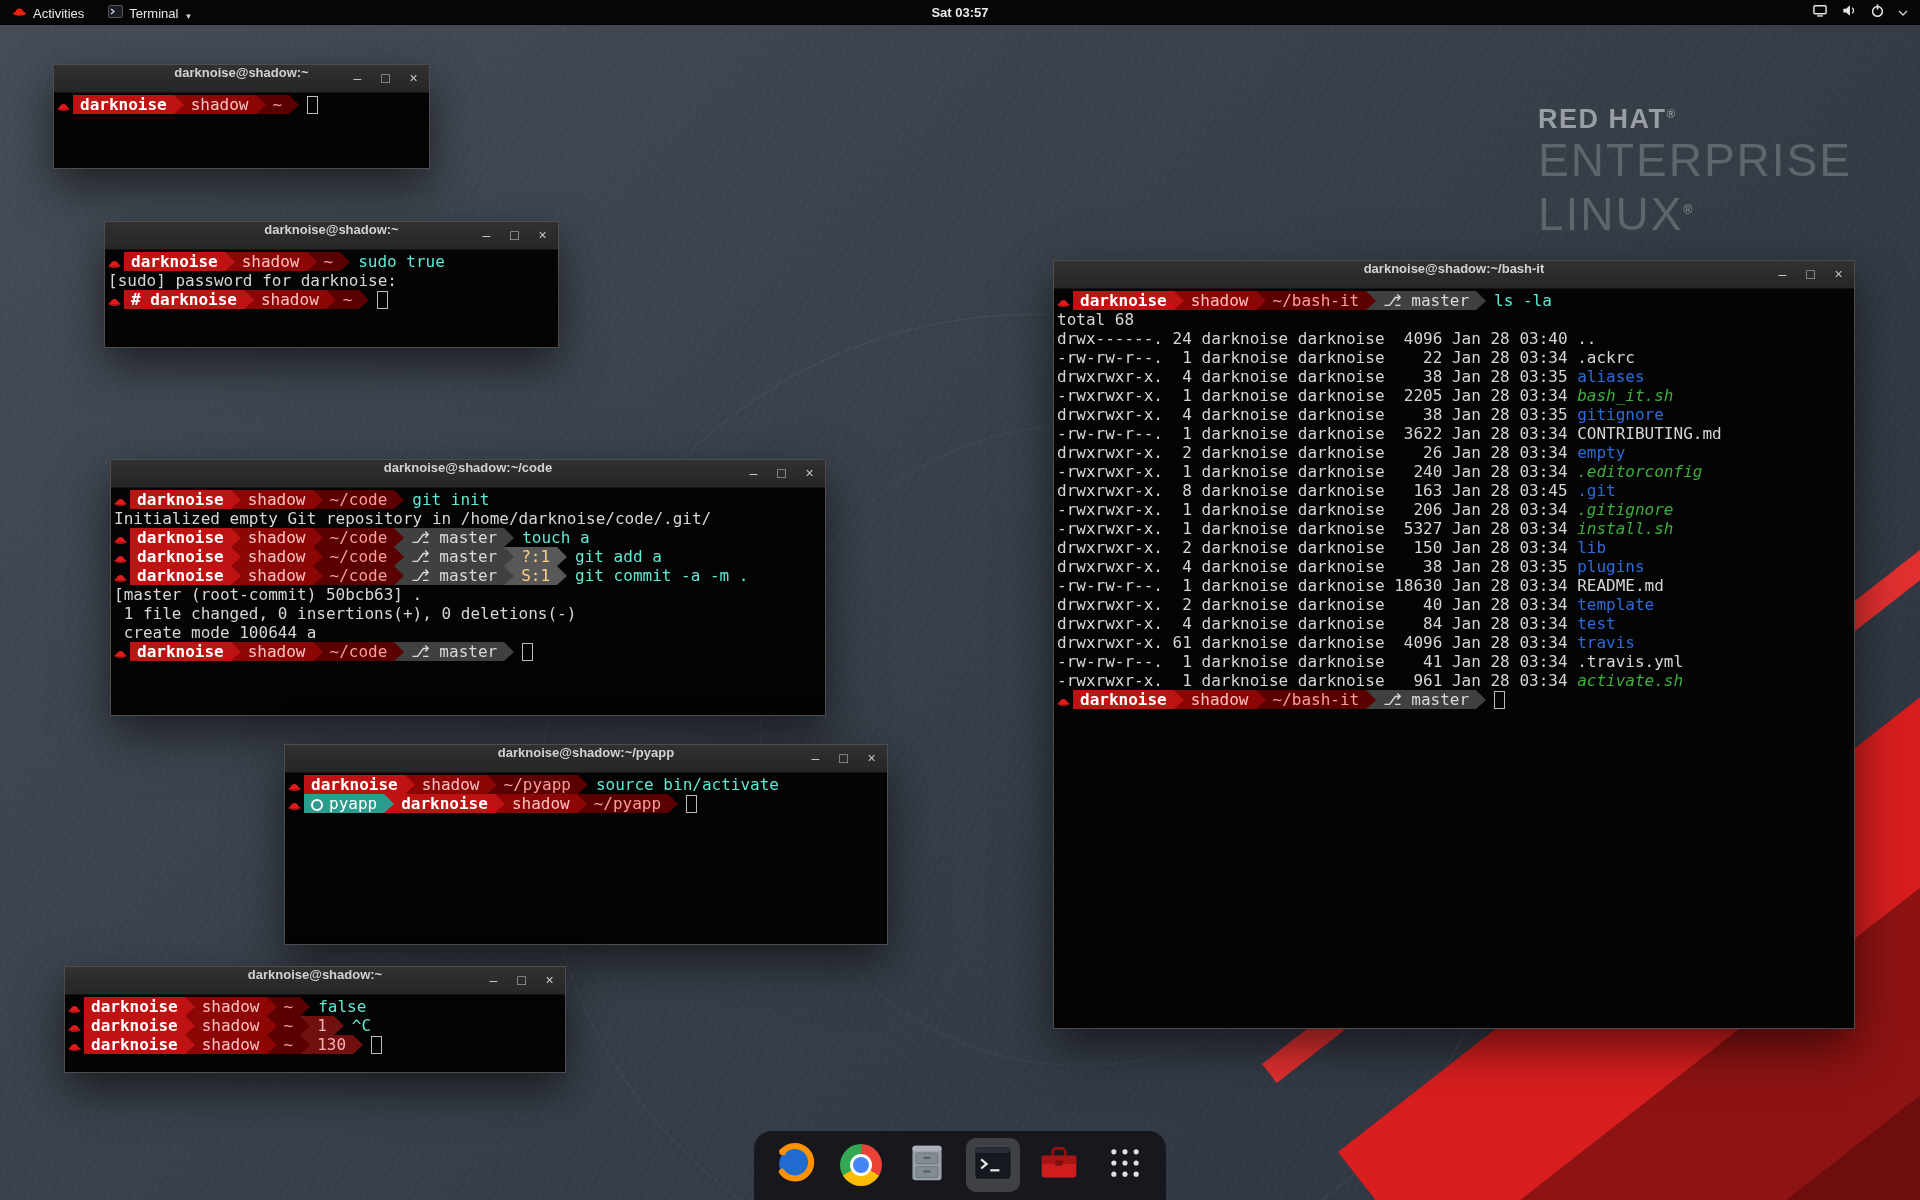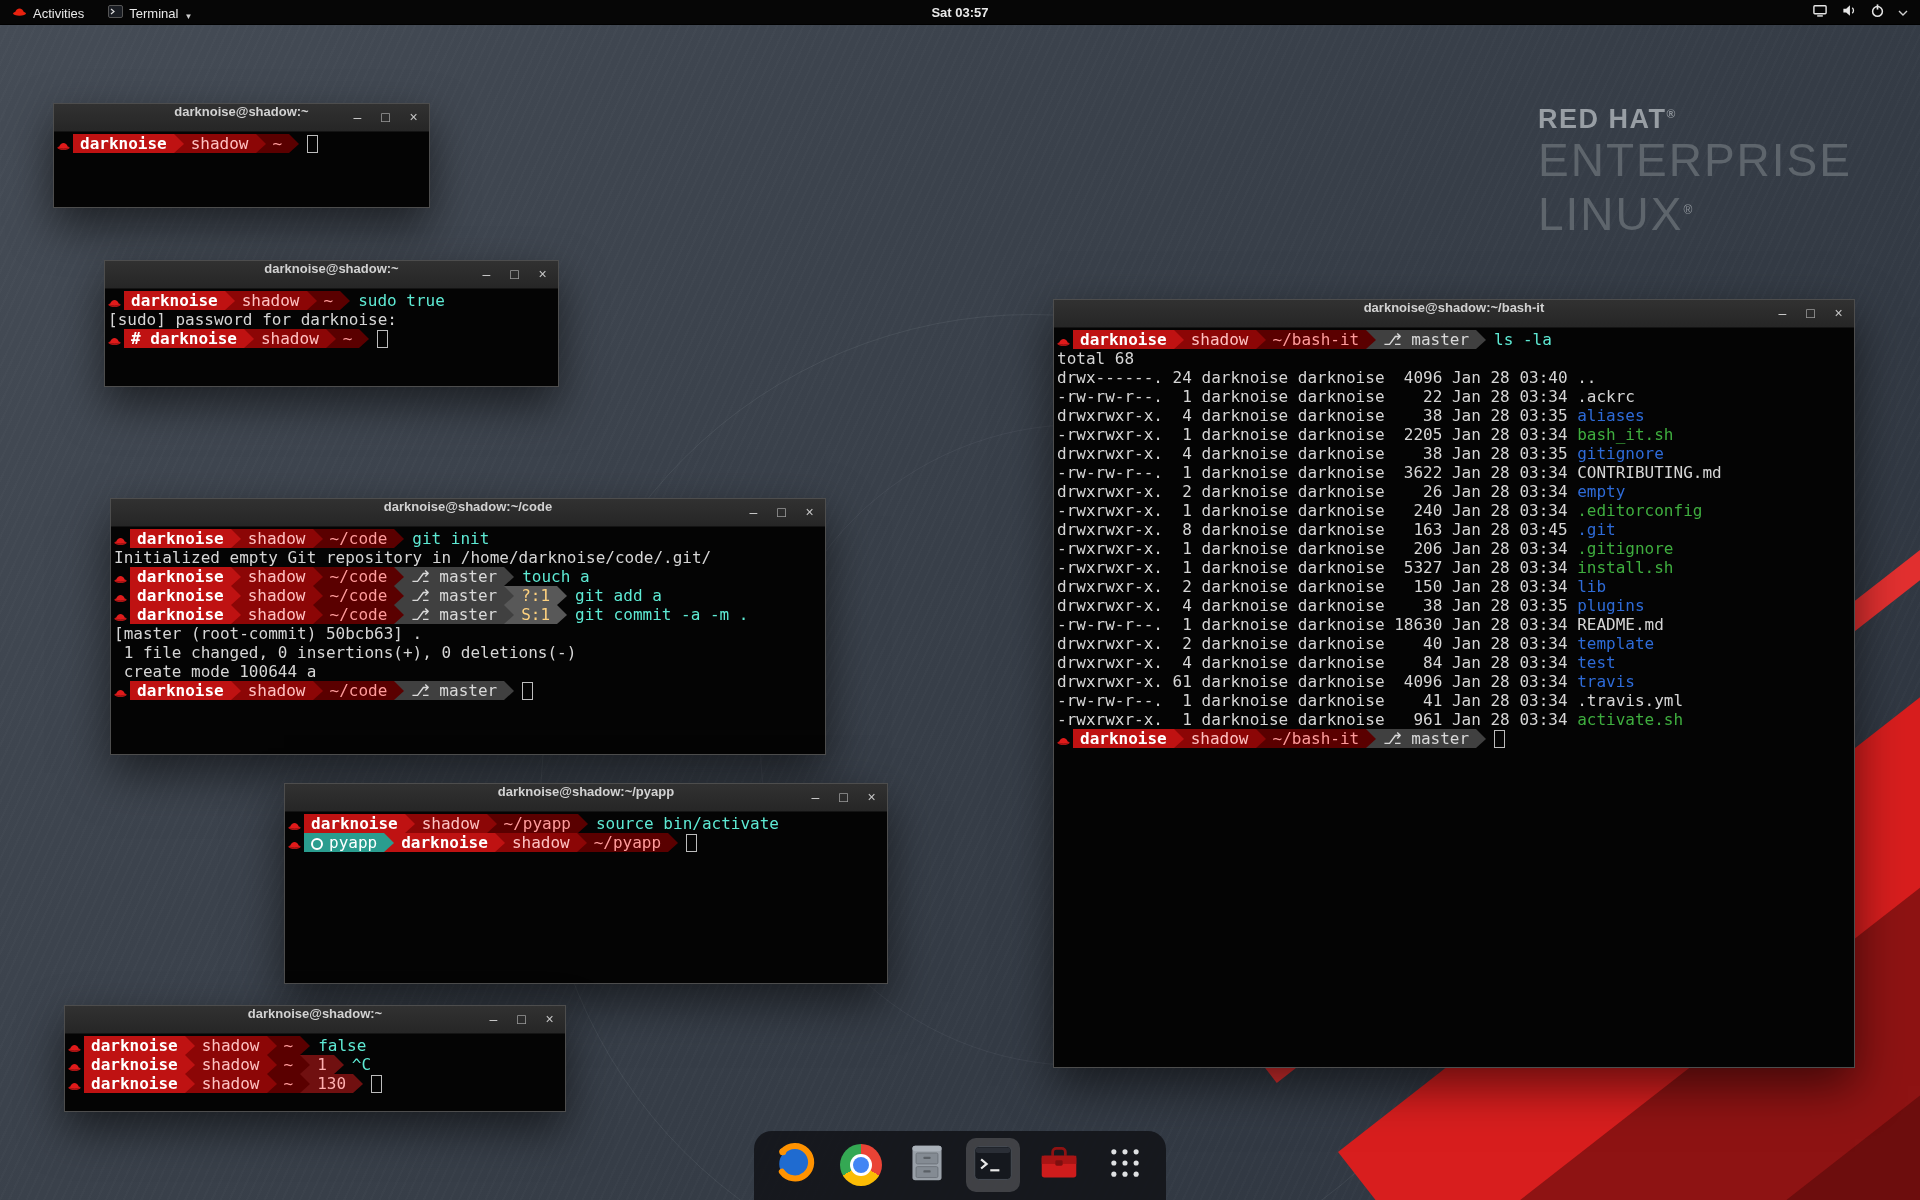--- a/index.html
+++ b/index.html
@@ -23,39 +23,39 @@
   .r1{left:1488px;top:1168px;width:1400px;height:190px;background:#8e1313;transform:rotate(-38deg);}
   .r3{left:1262px;top:1040px;width:1400px;height:24px;background:#e23030;transform:rotate(-38deg);}
   .r2{left:1338px;top:1128px;width:1400px;height:150px;background:#d81e1e;transform:rotate(-38deg);}
   
   .brand{position:absolute;left:1538px;top:80px;z-index:2;user-select:none;}
   .brand .l1{font-size:27px;font-weight:bold;letter-spacing:1.5px;color:#989ea4;}
   .brand .l2,.brand .l3{font-size:46px;font-weight:300;letter-spacing:2px;color:#5e656c;line-height:50px;}
   .brand sup{font-size:12px;color:#8c9298;}
   
   .window{position:absolute;background:#030303;border:1px solid #4d4d4d;z-index:5;
-    box-shadow:0 18px 44px rgba(0,0,0,.55);margin-top:39px;}
+    box-shadow:0 18px 44px rgba(0,0,0,.55);}
   .titlebar{height:27px;background:linear-gradient(#313131,#262626);border-bottom:1px solid #141414;position:relative;}
   .win-title{position:absolute;left:0;right:0;text-align:center;line-height:27px;
     font:bold 13px "Liberation Sans",sans-serif;color:#d2d2d2;}
   .win-btns{position:absolute;right:9px;top:0;height:27px;display:flex;gap:15px;align-items:center;
     color:#c6c6c6;font:14px "Liberation Sans",sans-serif;}
   .win-btn{width:13px;text-align:center;cursor:default;line-height:27px;}
   .term{position:absolute;top:28px;left:0;right:0;bottom:0;background:#040404;overflow:hidden;
     padding:2px 0 0 3px;font:16px/19px "DejaVu Sans Mono","DejaVu Sans",monospace;}
   .term-line{height:19px;white-space:pre;color:#d6d6d6;}
   .seg{display:inline-block;height:19px;padding:0 7px;vertical-align:top;}
   .parrow{display:inline-block;width:0;height:0;border-top:10px solid transparent;
     border-bottom:9px solid transparent;border-left:10px solid transparent;vertical-align:top;}
   .hat{display:inline-block;width:16px;vertical-align:top;padding-top:3px;}
   .cmd{margin-left:8px;color:#5eead4;}
   .cursor{display:inline-block;width:9px;height:16px;border:1px solid #bdbdbd;margin-left:8px;
     margin-top:1px;vertical-align:top;}
   .fname.dir{color:#2e6bd8;}
-  .fname.exec{color:#3fae3f;}
+  .fname.exec{color:#3fae3f;font-style:italic;}
   .fname.plain{color:#d6d6d6;}
   .venv-dot{display:inline-block;width:8px;height:8px;border-radius:50%;border:2px solid #fff;
     margin-right:6px;vertical-align:middle;}
   
   .dock{position:absolute;left:50%;bottom:0;transform:translateX(-50%);display:flex;gap:12px;
     align-items:center;background:rgba(17,19,23,.86);padding:7px 14px 8px;border-radius:18px 18px 0 0;z-index:10;}
   .dock-item{width:54px;height:54px;display:flex;align-items:center;justify-content:center;border-radius:10px;}
   .dock-item.active{background:rgba(255,255,255,.18);}
   .chrome{width:42px;height:42px;border-radius:50%;position:relative;
     background:conic-gradient(#ea4335 0 120deg,#fbbc05 120deg 240deg,#34a853 240deg 360deg);}

